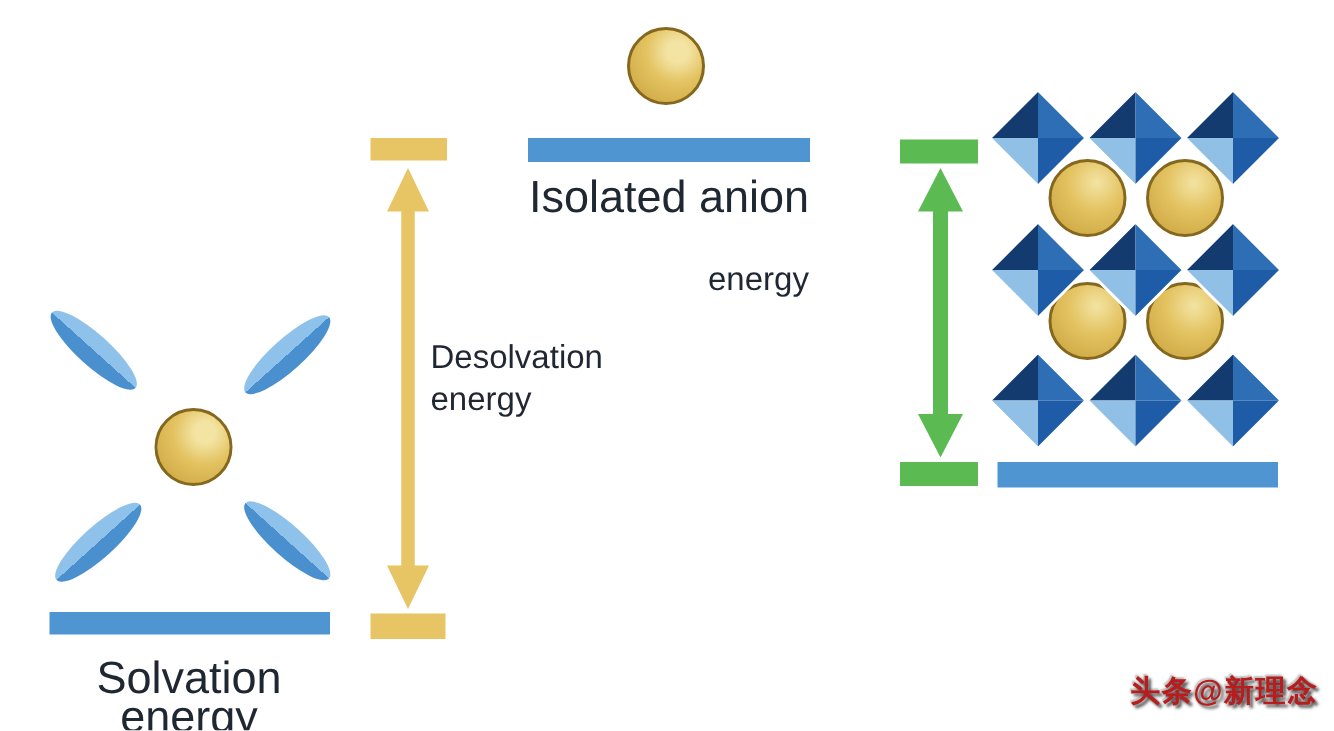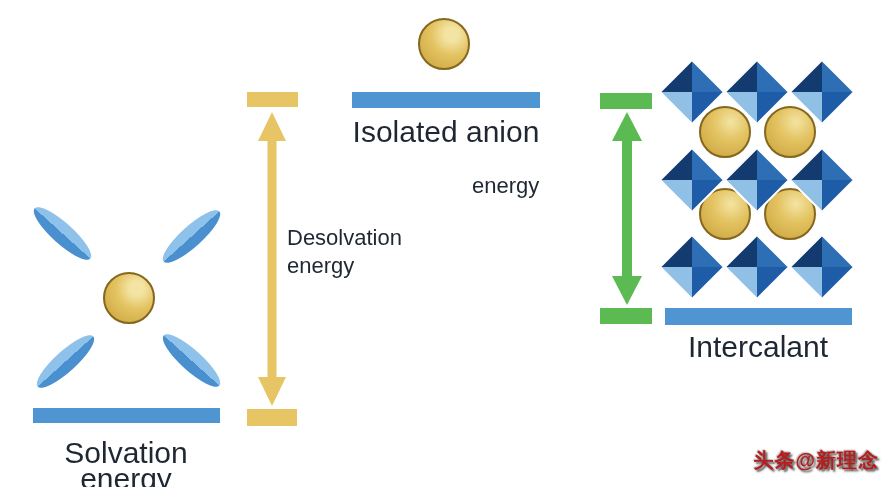--- a/index.html
+++ b/index.html
@@ -115,17 +115,16 @@
     <use href="#octa" x="102" y="37"></use>
     <use href="#octa" x="167" y="37"></use>
     <use href="#octa" x="37" y="125"></use>
     <use href="#octa" x="102" y="125"></use>
     <use href="#octa" x="167" y="125"></use>
     <use href="#octa" x="37" y="212"></use>
     <use href="#octa" x="102" y="212"></use>
     <use href="#octa" x="167" y="212"></use>
   </svg>
   <div class="bar" style="left:665px;top:308px;width:187px;height:17px;"></div>
-  <div class="caption" style="left:648px;top:334px;">Intercalant</div>
 
   <div class="watermark">头条@新理念</div>
 
 </div>
 
 </body></html>

